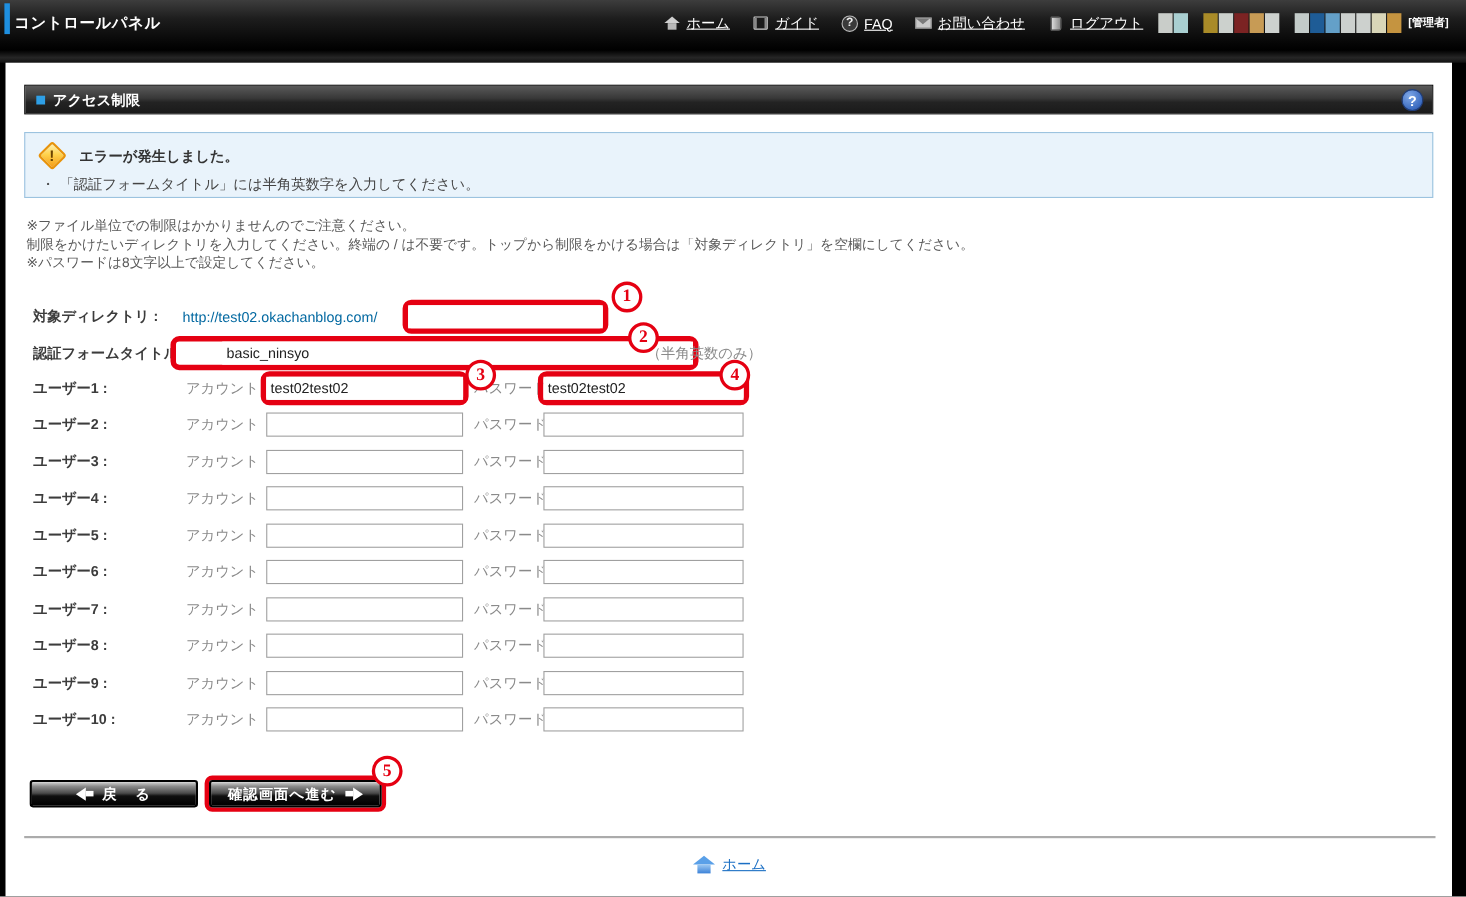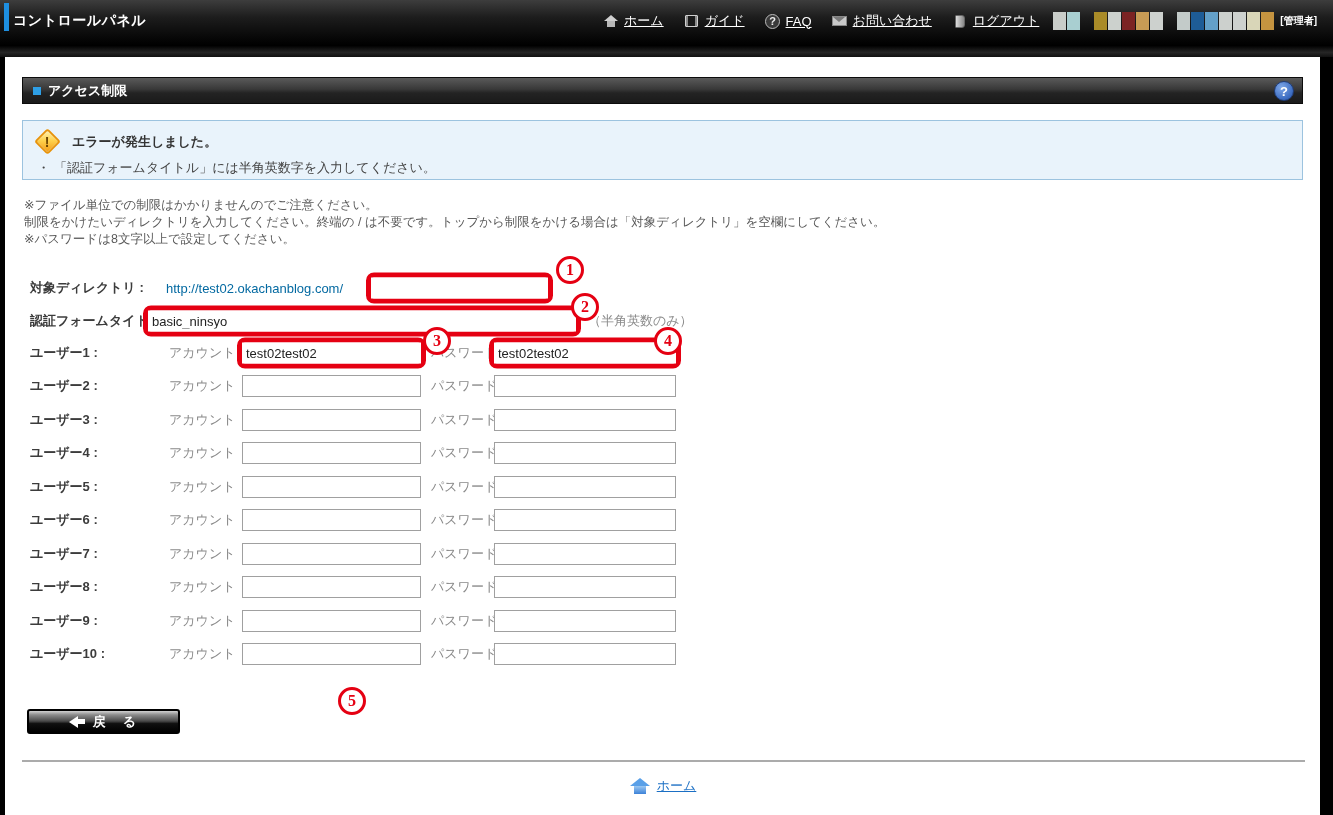--- a/index.html
+++ b/index.html
@@ -213,21 +213,21 @@
     <div class="frow dir">
       <span class="lbl">対象ディレクトリ :</span>
       <span class="url">http://test02.okachanblog.com/</span>
       <span class="redwrap" style="left:344px;">
         <input class="tinput" style="width: 177px;" value="">
       </span>
     </div>
 
     <div class="frow ttl">
       <span class="lbl">認証フォームタイトル :</span>
-      <span class="redwrap" style="left:121px;">
+      <span class="redwrap" style="left:133px;padding-left:42px;">
         <input class="tinput" style="width: 428px;" value="basic_ninsyo">
       </span>
       <span class="note gray">（半角英数のみ）</span>
     </div>
 
     <div class="frow">
       <span class="lbl">ユーザー1 :</span>
       <span class="acc-lbl gray">アカウント</span>
       <span class="redwrap" style="left:215px;">
         <input class="tinput" style="width: 179px;" value="test02test02">
@@ -319,20 +319,29 @@
   <span class="num-circle c4">4</span>
   <span class="num-circle c5">5</span>
 
   <div class="btn-dark back-btn">
     <span class="arr-grp">
         <span class="arrow left"></span>
         <span class="arrow-bar"></span>
       </span>
     <span>戻　る</span>
   </div>
+  <div class="proceed-wrap">
+    <div class="btn-dark proceed-btn">
+      <span>確認画面へ進む</span>
+      <span class="arr-grp">
+          <span class="arrow-bar"></span>
+          <span class="arrow right"></span>
+        </span>
+    </div>
+  </div>
 
   <div class="footer-divider"></div>
   <div class="footer">
     <span class="house">
         <span class="roof"></span>
         <span class="body"></span>
       </span>
     <a>ホーム</a>
   </div>
 </div>

